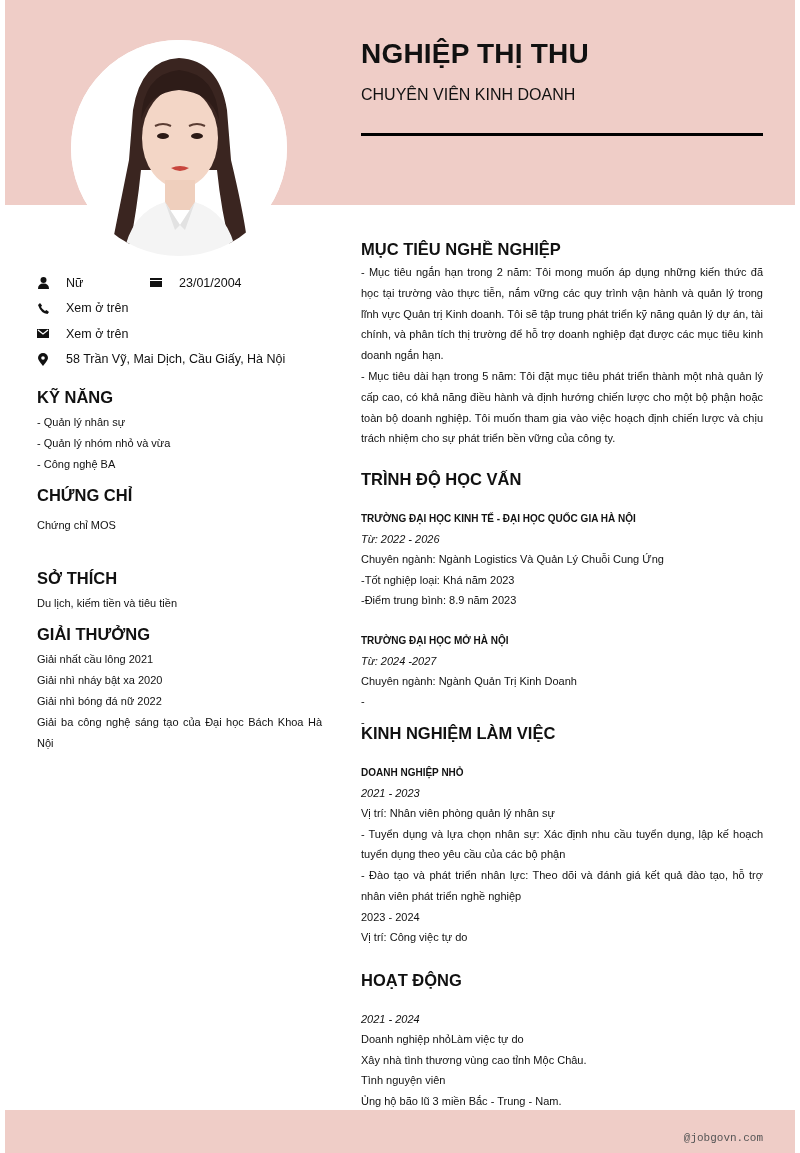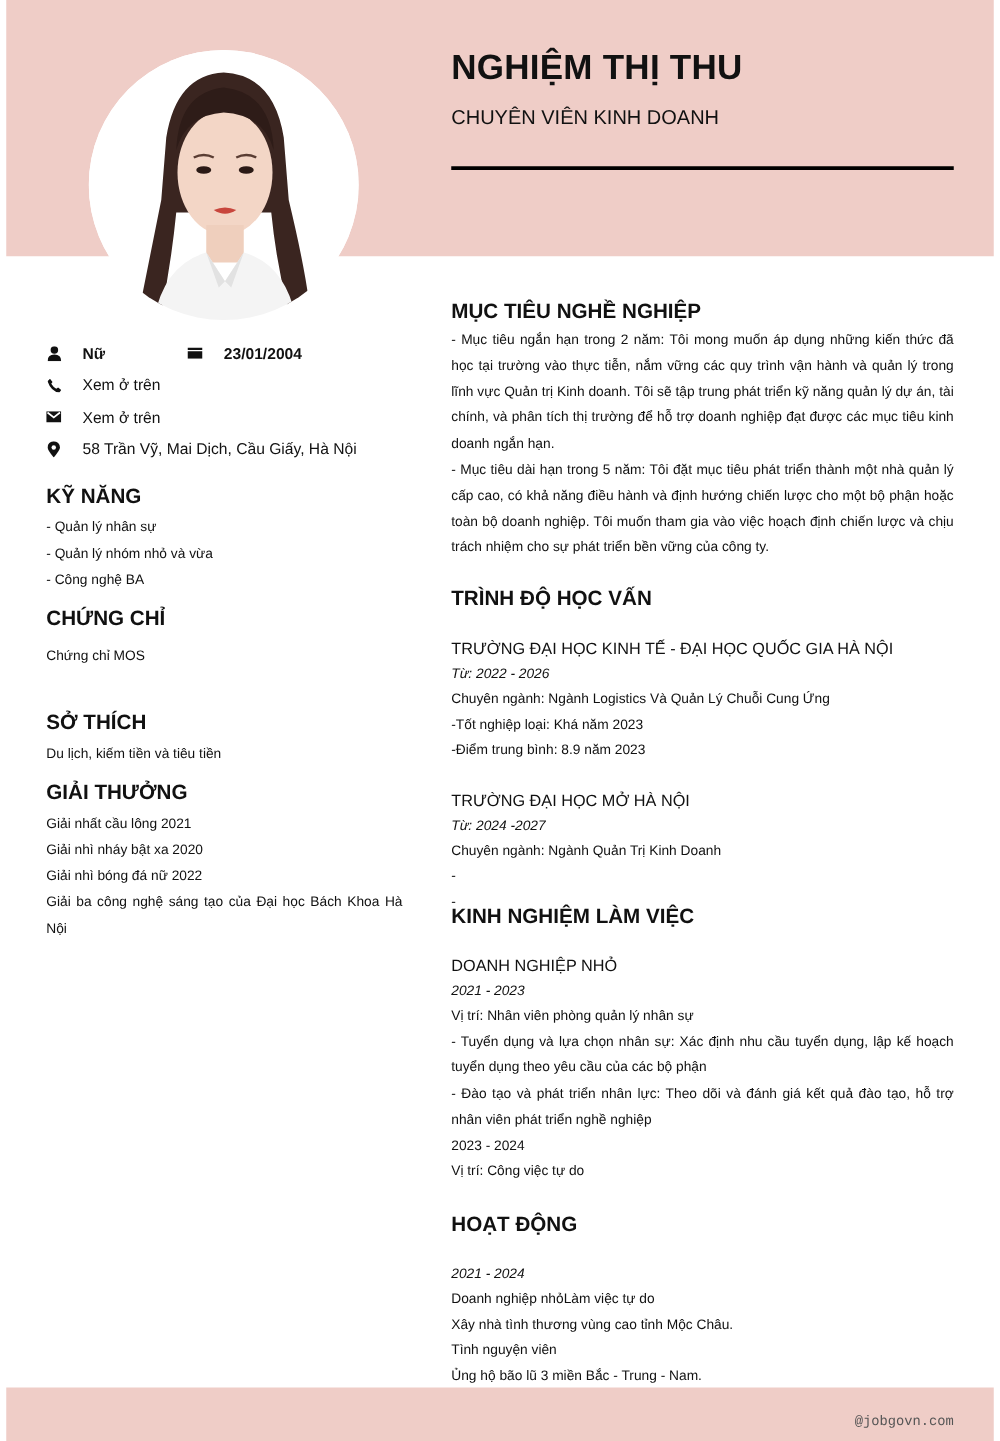--- a/index.html
+++ b/index.html
@@ -18,29 +18,29 @@
     position:absolute; left:71px; top:40px; width:216px; height:216px; border-radius:50%;
     background:#fff; overflow:hidden;
   }
   .name { position:absolute; left:361px; top:38px; font-size:28px; font-weight:bold; letter-spacing:0.2px; }
   .job { position:absolute; left:361px; top:86px; font-size:16px;text-align:right; }
   .title-rule { position:absolute; left:361px; top:133px; width:402px; height:3px; background:#000; }
 
   .left { position:absolute; left:37px; top:270px; width:285px; }
   .info-row { display:flex; align-items:center; height:25.5px; font-size:12.5px; }
   .info-row .ic { width:12px; height:12px; display:inline-flex; align-items:center; justify-content:center; margin-right:17px; }
-  .info-row .sub { display:inline-flex; align-items:center;font-weight:bold; }
+  .info-row .sub { display:inline-flex; align-items:center; }
   .lh { font-size:16.5px; font-weight:bold; margin:0; }
   .litem { font-size:11px; line-height:21px; }
   .justify { text-align:justify; }
 
   .right { position:absolute; left:361px; width:402px; }
   .rh { font-size:16.5px; font-weight:bold; margin:0; }
   .para { font-size:11px; line-height:20.8px; text-align:justify; }
-  .sch { font-size:13px; font-weight:normal; line-height:20px;margin-top:20px; }
+  .sch { font-size:10px; font-weight:bold; line-height:20px;margin-top:20px; }
   .ital { font-size:11px; font-style:italic; line-height:20px; }
   .ln { font-size:11px; line-height:20.6px; }
 </style>
 </head>
 <body>
 
 <div class="header-band"></div>
 
 <div class="photo">
   <svg width="216" height="216" viewBox="0 0 216 216">
@@ -59,21 +59,21 @@
 
     <ellipse cx="92" cy="96" rx="6" ry="3" fill="#2b1a16"></ellipse>
     <ellipse cx="126" cy="96" rx="6" ry="3" fill="#2b1a16"></ellipse>
     <path d="M84 86 Q92 82 100 86" stroke="#5a3d33" stroke-width="2" fill="none"></path>
     <path d="M118 86 Q126 82 134 86" stroke="#5a3d33" stroke-width="2" fill="none"></path>
 
     <path d="M100 128 Q109 124 118 128 Q109 134 100 128 Z" fill="#c8463d"></path>
   </svg>
 </div>
 
-<div class="name">NGHIỆM THỊ THU</div>
+<div class="name">NGHIỆP THỊ THU</div>
 <div class="job">CHUYÊN VIÊN KINH DOANH</div>
 <div class="title-rule"></div>
 
 <div class="left">
   <div class="info-row">
     <span class="sub" style="width:113px;">
       <span class="ic">
         <svg width="11" height="12" viewBox="0 0 11 12">
             <circle cx="5.5" cy="3" r="3" fill="#111"></circle>
             <path d="M0 12 Q0 6.5 5.5 6.5 Q11 6.5 11 12 Z" fill="#111"></path>

